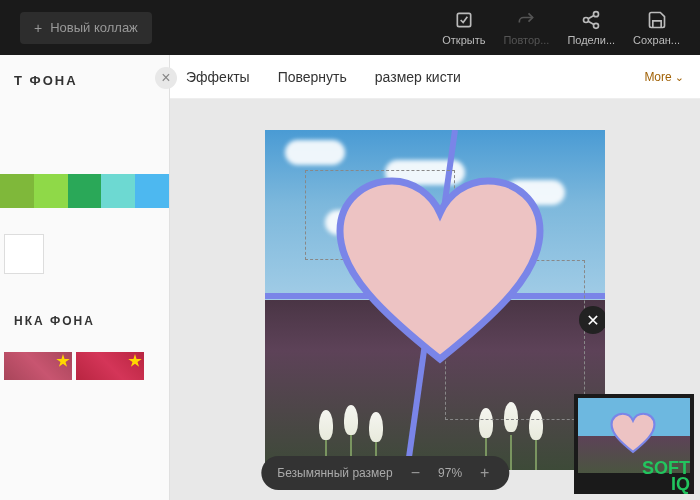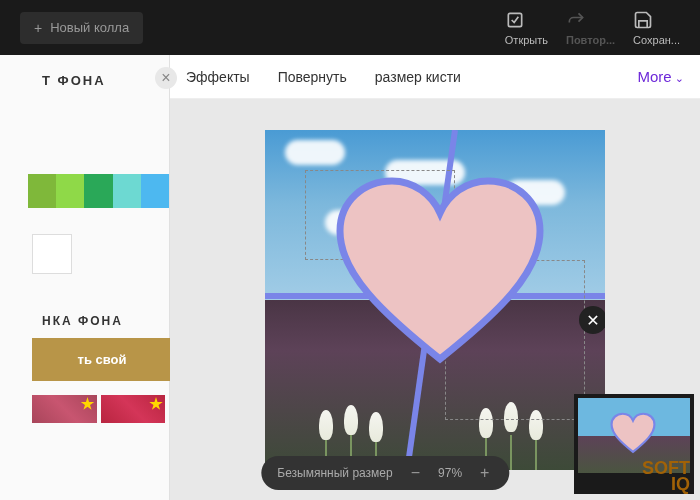--- a/index.html
+++ b/index.html
@@ -2,92 +2,102 @@
 <html><head>
   <meta charset="utf-8">
   <style>
     * { margin: 0; padding: 0; box-sizing: border-box; font-family: Arial, sans-serif; }
     body { width: 700px; height: 500px; overflow: hidden; background: #f5f5f5; }
     
     .top-bar { height: 55px; background: #1a1a1a; display: flex; align-items: center; padding: 0 20px; }
     .new-collage-btn { background: #2d2d2d; color: #999; border: none; padding: 8px 14px; border-radius: 4px; display: flex; align-items: center; gap: 8px; font-size: 13px; cursor: pointer; }
     .new-collage-btn .plus { font-size: 14px; }
     .top-actions { margin-left: auto; display: flex; gap: 18px; }
-    .top-action { display: flex; flex-direction: column; gap: 4px; color: #bbb; font-size: 11px; cursor: pointer; }
-    .top-action.disabled { color: #555; font-weight: bold; }
+    .top-action { display: flex; flex-direction: column; align-items: center; gap: 4px; color: #bbb; font-size: 11px; cursor: pointer; }
+    .top-action.disabled { color: #555; }
     .top-action svg { width: 20px; height: 20px; }
     
     .main-area { display: flex; height: 445px; }
     
-    .sidebar { width: 170px; background: #fafafa; border-right: 1px solid #e0e0e0; position: relative; padding-top: 8px; padding-left: 28px; }
+    .sidebar { width: 170px; background: #fafafa; border-right: 1px solid #e0e0e0; position: relative; padding-top: 8px; }
     .sidebar-title { color: #333; font-size: 13px; font-weight: bold; letter-spacing: 2px; padding: 10px 14px; }
     .close-sidebar { position: absolute; right: -8px; top: 12px; width: 22px; height: 22px; background: #e8e8e8; border-radius: 50%; display: flex; align-items: center; justify-content: center; color: #888; font-size: 16px; cursor: pointer; }
     
     .swatches { display: flex; padding: 6px 0 6px 0; margin-top: 70px; }
     .swatch { width: 34px; height: 34px; cursor: pointer; }
     .swatch-white { width: 40px; height: 40px; background: #fff; border: 1px solid #ddd; margin: 20px 0 0 4px; cursor: pointer; }
     
     .section-label { color: #333; font-size: 12px; font-weight: bold; letter-spacing: 2px; padding: 40px 14px 10px; }
     .upload-btn { background: #b89548; color: #fff; border: none; padding: 14px 20px; font-size: 13px; font-weight: bold; width: 140px; margin-left: 4px; cursor: pointer; }
     
     .textures { display: flex; gap: 4px; padding: 14px 4px; }
     .texture { width: 68px; height: 28px; position: relative; cursor: pointer; }
     .texture-badge { position: absolute; top: 2px; right: 2px; width: 14px; height: 14px; background: gold; clip-path: polygon(50% 0%, 61% 35%, 98% 35%, 68% 57%, 79% 91%, 50% 70%, 21% 91%, 32% 57%, 2% 35%, 39% 35%); }
     
     .content { flex: 1; display: flex; flex-direction: column; background: #fff; }
     .sub-toolbar { height: 44px; border-bottom: 1px solid #eee; display: flex; align-items: center; padding: 0 16px; gap: 28px; }
     .sub-tool { color: #333; font-size: 14px; cursor: pointer; }
-    .more-link { margin-left: auto; color: #6d28d9; font-size: 15px; cursor: pointer; }
+    .more-link { margin-left: auto; color: #a16207; font-size: 12px; cursor: pointer; }
     .more-link::after { content: " ⌄"; font-size: 11px; }
     
     .canvas-area { flex: 1; background: #e8e8e8; display: flex; align-items: center; justify-content: center; position: relative; overflow: hidden; }
     .canvas { width: 340px; height: 340px; background: #8fa8d4; position: relative; overflow: hidden; }
     .sky { position: absolute; top: 0; left: 0; right: 0; height: 55%; background: linear-gradient(180deg, #4a9bd4 0%, #7db8dc 40%, #a8d0e8 100%); }
     .cloud { position: absolute; width: 60px; height: 25px; background: rgba(255,255,255,0.9); border-radius: 20px; filter: blur(2px); }
     .flowers { position: absolute; bottom: 0; left: 0; right: 0; height: 50%; background: linear-gradient(180deg, #4a3545 0%, #5d4258 30%, #3d4a38 100%); }
     .flower { position: absolute; width: 14px; height: 30px; background: linear-gradient(180deg, #f5f5f0 0%, #e8eadc 100%); border-radius: 50% 50% 40% 40%; }
     .stem { position: absolute; width: 2px; height: 35px; background: #7a9560; }
     .divider-v { position: absolute; left: 55%; top: 0; bottom: 0; width: 6px; background: #7a85e8; transform: rotate(8deg); transform-origin: top; }
     .divider-h { position: absolute; left: 0; right: 0; top: 48%; height: 6px; background: #7a85e8; }
     .selection { position: absolute; border: 1px dashed #888; }
     .heart { position: absolute; top: 15%; left: 22%; width: 200px; height: 180px; }
     .heart svg { position: absolute; inset: -8px; width: 216px; height: 196px; }
     .delete-btn { position: absolute; right: -2px; top: 52%; width: 28px; height: 28px; background: #222; border-radius: 50%; color: #fff; display: flex; align-items: center; justify-content: center; font-size: 16px; cursor: pointer; z-index: 10; }
     
     .minimap { position: absolute; bottom: 6px; right: 6px; width: 120px; height: 100px; background: #1a1a1a; padding: 4px; }
     .minimap-inner { width: 100%; height: 75px; background: linear-gradient(180deg, #6db8e0 0%, #6db8e0 50%, #5d4258 50%, #4a5540 100%); position: relative; }
     .minimap-heart { position: absolute; top: 18%; left: 28%; width: 48px; height: 42px; }
-    .watermark { position: absolute; bottom: 2px; right: 4px; color: #a16207; font-weight: bold; font-size: 18px; font-family: Arial Black, sans-serif; line-height: 0.85; text-align: right; }
+    .watermark { position: absolute; bottom: 2px; right: 4px; color: #22c55e; font-weight: bold; font-size: 18px; font-family: Arial Black, sans-serif; line-height: 0.85; text-align: right; }
     
     .bottom-status { position: absolute; bottom: 10px; left: 50%; transform: translateX(-70%); background: #333; border-radius: 20px; padding: 8px 16px; display: flex; align-items: center; gap: 14px; color: #aaa; font-size: 12px; }
     .bottom-status .dim { color: #777; }
     .zoom-btn { color: #999; cursor: pointer; font-size: 16px; padding: 0 4px; }
   </style>
 </head>
 <body>
 
 <div class="top-bar">
   <button class="new-collage-btn">
     <span class="plus">+</span>
-    <span>Новый колла</span>
+    <span>Новый коллаж</span>
   </button>
   <div class="top-actions">
     <div class="top-action">
       <svg viewBox="0 0 24 24" fill="none" stroke="currentColor" stroke-width="2">
           <rect x="4" y="4" width="16" height="16" rx="2"></rect>
           <path d="M8 12l3 3 5-7"></path>
         </svg>
       <span>Открыть</span>
     </div>
     <div class="top-action disabled">
       <svg viewBox="0 0 24 24" fill="none" stroke="currentColor" stroke-width="2">
           <path d="M15 14l5-5-5-5"></path>
           <path d="M20 9H9a5 5 0 00-5 5v1"></path>
         </svg>
       <span>Повтор...</span>
+    </div>
+    <div class="top-action">
+      <svg viewBox="0 0 24 24" fill="none" stroke="currentColor" stroke-width="2">
+          <circle cx="18" cy="5" r="3"></circle>
+          <circle cx="6" cy="12" r="3"></circle>
+          <circle cx="18" cy="19" r="3"></circle>
+          <line x1="8.6" y1="10.5" x2="15.4" y2="6.5"></line>
+          <line x1="8.6" y1="13.5" x2="15.4" y2="17.5"></line>
+        </svg>
+      <span>Подели...</span>
     </div>
     <div class="top-action">
       <svg viewBox="0 0 24 24" fill="none" stroke="currentColor" stroke-width="2">
           <path d="M19 21H5a2 2 0 01-2-2V5a2 2 0 012-2h11l5 5v11a2 2 0 01-2 2z"></path>
           <polyline points="17 21 17 13 7 13 7 21"></polyline>
         </svg>
       <span>Сохран...</span>
     </div>
   </div>
 </div>
@@ -102,21 +112,20 @@
     <div class="swatches">
       <div class="swatch" style="background:#7fb83a"></div>
       <div class="swatch" style="background:#8fd948"></div>
       <div class="swatch" style="background:#2aa858"></div>
       <div class="swatch" style="background:#6dd9d2"></div>
       <div class="swatch" style="background:#4db8f0"></div>
     </div>
     <div class="swatch-white"></div>
     
     <div class="section-label">НКА ФОНА</div>
-    <button class="upload-btn">ть свой</button>
     
     <div class="textures">
       <div class="texture" style="background:linear-gradient(45deg,#a8455a,#c85570,#a8455a)">
         <div class="texture-badge"></div>
       </div>
       <div class="texture" style="background:linear-gradient(45deg,#b82540,#d43558,#b82540)">
         <div class="texture-badge"></div>
       </div>
     </div>
   </div>

